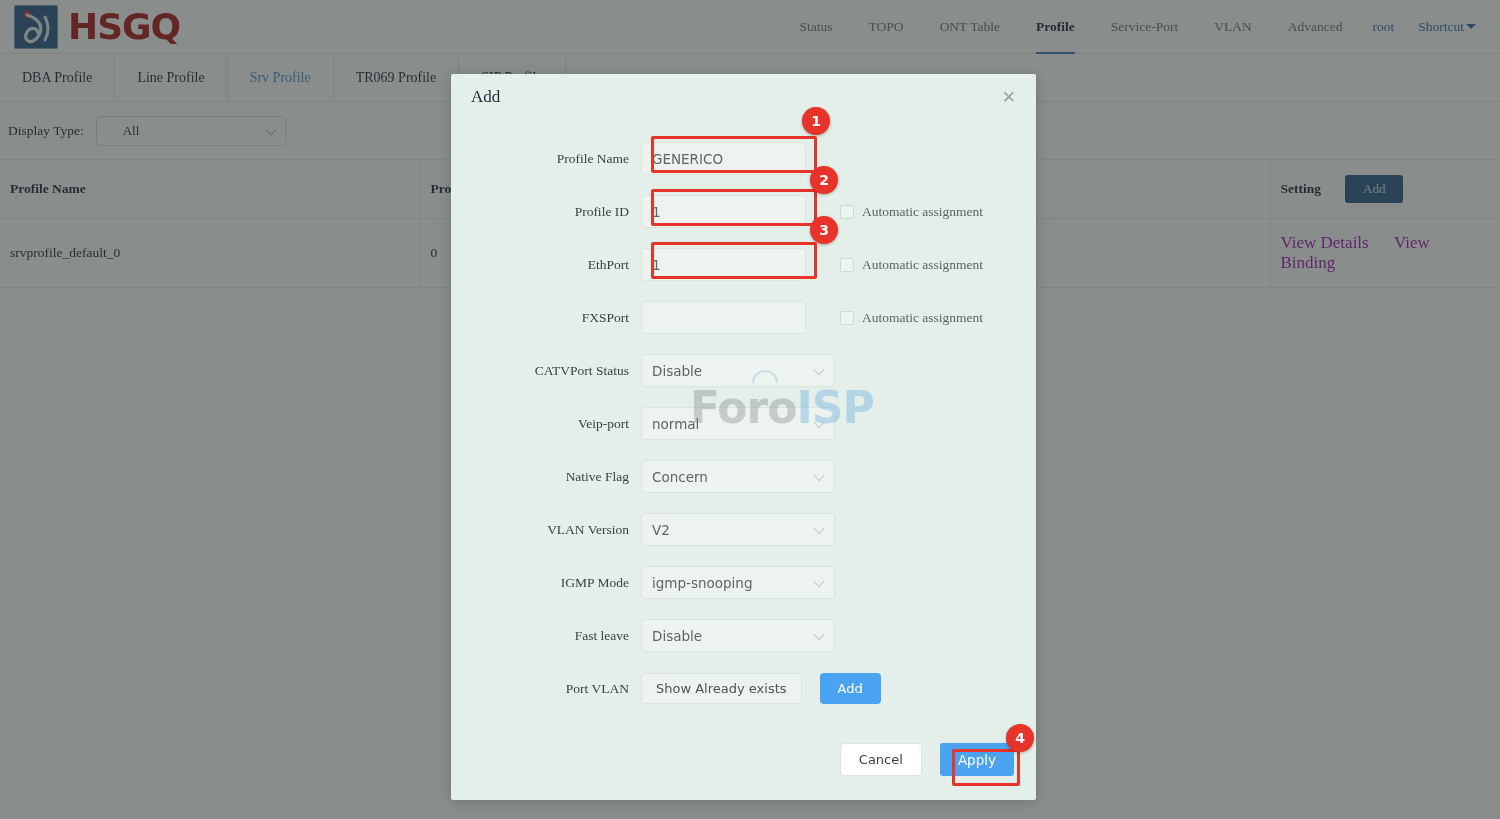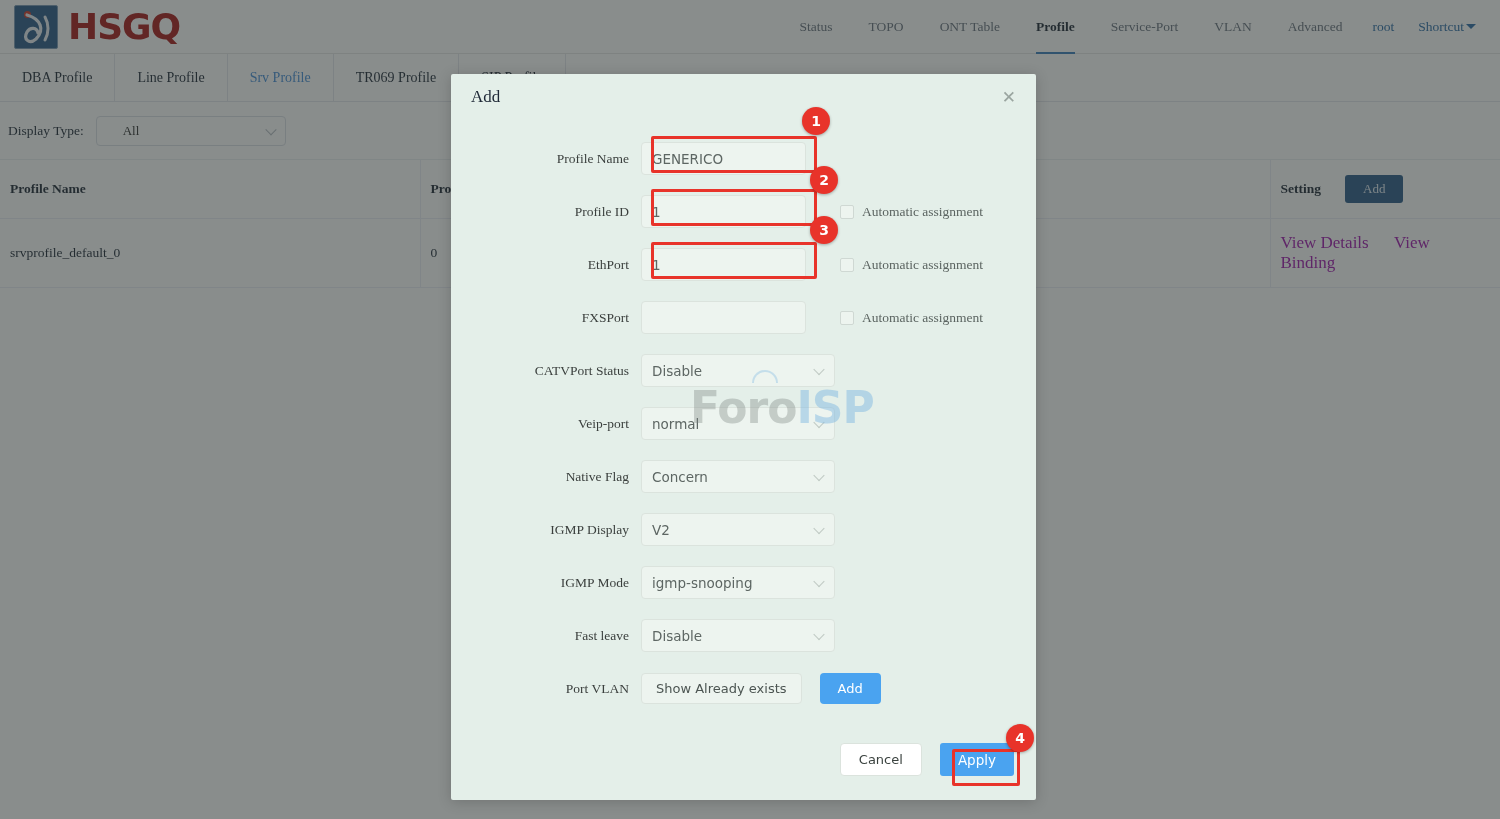--- a/index.html
+++ b/index.html
@@ -503,21 +503,21 @@
 
       <div class="frow">
         <div class="flabel">Native Flag</div>
         <div class="fselect">
           <span>Concern</span>
           <span class="chev"></span>
         </div>
       </div>
 
       <div class="frow">
-        <div class="flabel">IGMP Display</div>
+        <div class="flabel">VLAN Version</div>
         <div class="fselect">
           <span>V2</span>
           <span class="chev"></span>
         </div>
       </div>
 
       <div class="frow">
         <div class="flabel">IGMP Mode</div>
         <div class="fselect">
           <span>igmp-snooping</span>

